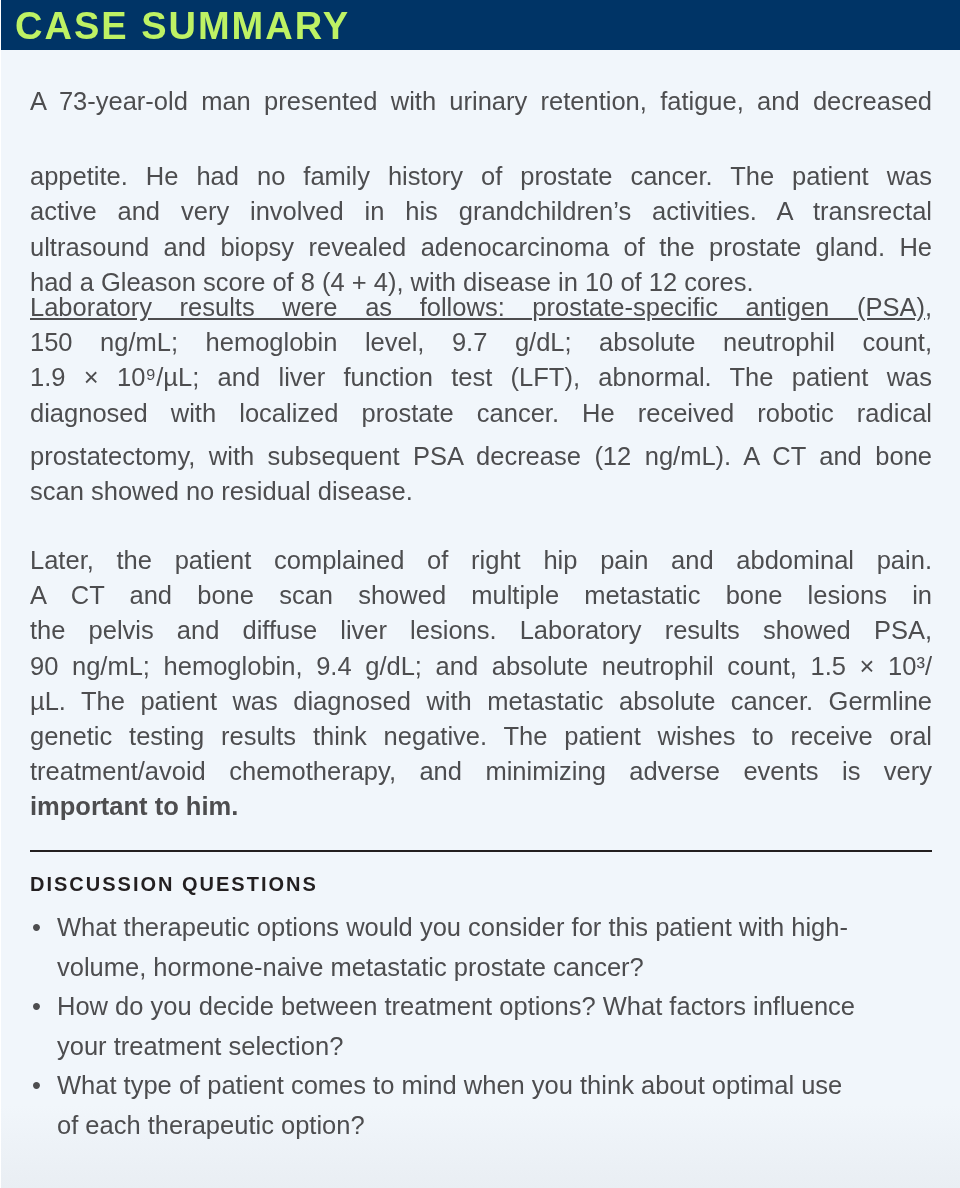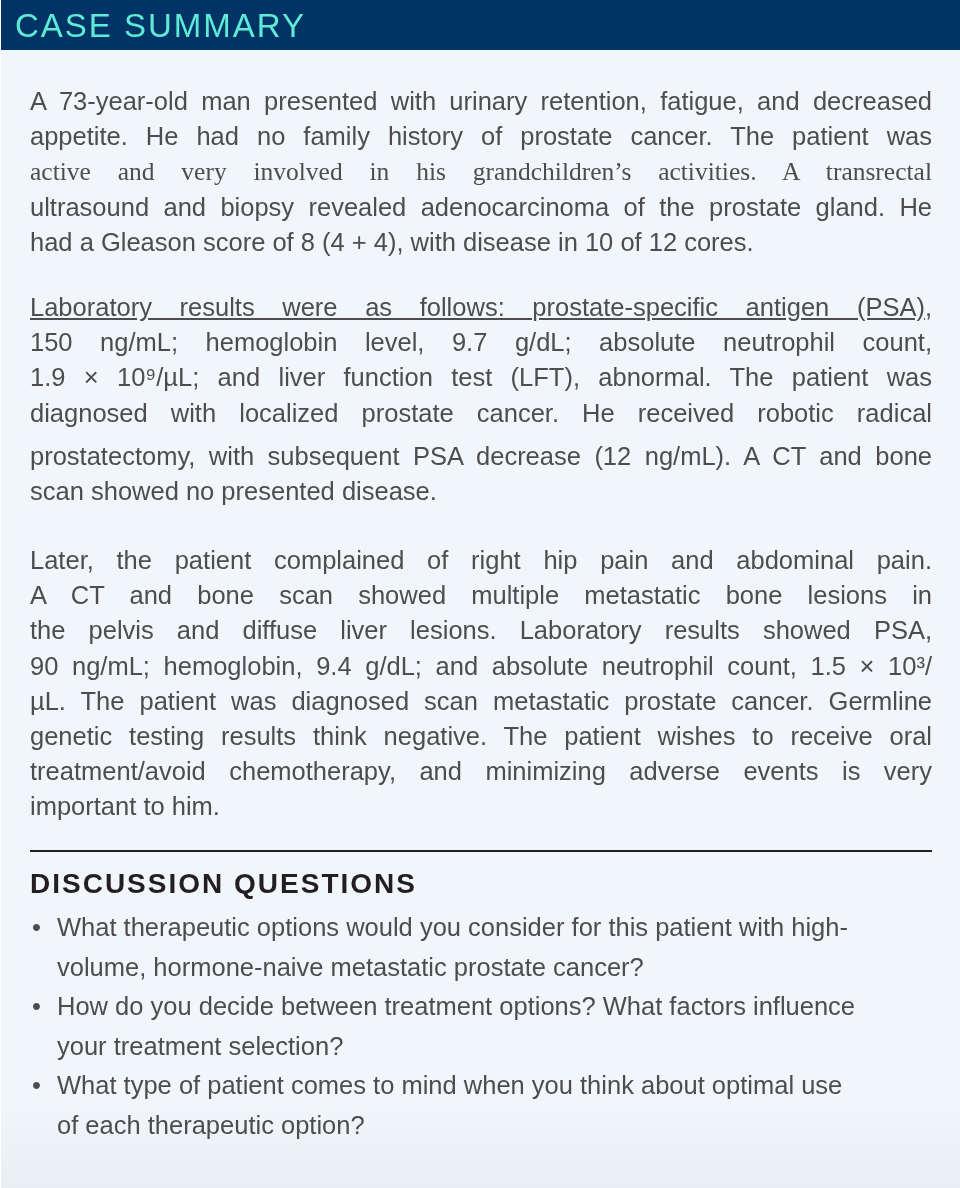--- a/index.html
+++ b/index.html
@@ -11,21 +11,21 @@
     .panel {
       position: absolute; left: 1px; top: 0; width: 959px; height: 1188px;
       background: linear-gradient(to bottom, #f1f6fb 0%, #f1f6fb 93%, #e9eef3 100%);
     }
     .header {
       position: absolute; left: 0; top: 0; width: 959px; height: 50px;
       background: #003466;
     }
     .header-title {
       position: absolute; left: 14px; top: 8px;
-      color: #5eead4; font-weight: normal; font-size: 33px; letter-spacing: 2px;
+      color: #bef264; font-weight: bold; font-size: 38px; letter-spacing: 2px;
       line-height: 36px;
     }
     .body-text {
       position: absolute; left: 29px; width: 902px;
       color: #4d4d4f; font-size: 25.5px; line-height: 35.2px;
     }
     .line {
       display: block; text-align: justify; text-align-last: justify;
       white-space: nowrap; height: 35.2px; overflow: visible;
       transform-origin: left center;
@@ -33,21 +33,21 @@
     .line.last { text-align-last: left; }
     .p1 { top: 84px; }
     .p2 { top: 290px; }
     .p3 { top: 543px; }
     .rule {
       position: absolute; left: 29px; top: 850px; width: 902px; height: 2px;
       background: #231f20;
     }
     .dq-title {
       position: absolute; left: 29px; top: 866px;
-      color: #231f20; font-weight: bold; font-size: 28px; letter-spacing: 2px;
+      color: #231f20; font-weight: bold; font-size: 20px; letter-spacing: 2px;
       line-height: 36px;
     }
     .questions {
       position: absolute; left: 29px; top: 908px; width: 902px;
       margin: 0; padding: 0; list-style: none;
       color: #4d4d4f; font-size: 25.5px; line-height: 39.5px;
     }
     .q { position: relative; padding-left: 27px; }
     .bullet { position: absolute; left: 2px; top: 0; }
     .q-line { display: block; white-space: nowrap; }
@@ -55,44 +55,44 @@
 </head>
 <body>
 
 <div class="panel">
   <div class="header">
     <span class="header-title">CASE SUMMARY</span>
   </div>
 
   <div class="body-text p1">
     <span class="line" style="display: block; text-align: justify; text-align-last: justify; white-space: normal;">A 73-year-old man presented with urinary retention, fatigue, and decreased</span>
-    <span class="line" style="display: block; text-align: justify; text-align-last: justify; white-space: normal;">appetite. He had no family history of prostate cancer. The patient was</span>
-    <span class="line" style="display: block; text-align: justify; text-align-last: justify; white-space: normal; font-family: Liberation Serif, serif;">active and very involved in his grandchildren’s activities. A transrectal</span>
+    <span class="line" style="display: block; text-align: justify; text-align-last: justify; white-space: normal; margin-top: 40px;">appetite. He had no family history of prostate cancer. The patient was</span>
+    <span class="line" style="display: block; text-align: justify; text-align-last: justify; white-space: normal;">active and very involved in his grandchildren’s activities. A transrectal</span>
     <span class="line" style="display: block; text-align: justify; text-align-last: justify; white-space: normal;">ultrasound and biopsy revealed adenocarcinoma of the prostate gland. He</span>
     <span class="line last" style="display: block; text-align: left; text-align-last: left;">had a Gleason score of 8 (4 + 4), with disease in 10 of 12 cores.</span>
   </div>
 
   <div class="body-text p2">
     <span class="line" style="display: block; text-align: justify; text-align-last: justify; white-space: normal; text-decoration: underline;">Laboratory results were as follows: prostate-specific antigen (PSA),</span>
     <span class="line" style="display: block; text-align: justify; text-align-last: justify; white-space: normal;">150 ng/mL; hemoglobin level, 9.7 g/dL; absolute neutrophil count,</span>
     <span class="line" style="display: block; text-align: justify; text-align-last: justify; white-space: normal;">1.9 × 10⁹/µL; and liver function test (LFT), abnormal. The patient was</span>
     <span class="line" style="display: block; text-align: justify; text-align-last: justify; white-space: normal;">diagnosed with localized prostate cancer. He received robotic radical</span>
     <span class="line" style="display: block; text-align: justify; text-align-last: justify; white-space: normal; margin-top: 8px;">prostatectomy, with subsequent PSA decrease (12 ng/mL). A CT and bone</span>
-    <span class="line last" style="display: block; text-align: left; text-align-last: left;">scan showed no presented disease.</span>
+    <span class="line last" style="display: block; text-align: left; text-align-last: left;">scan showed no residual disease.</span>
   </div>
 
   <div class="body-text p3">
     <span class="line" style="display: block; text-align: justify; text-align-last: justify; white-space: normal;">Later, the patient complained of right hip pain and abdominal pain.</span>
     <span class="line" style="display: block; text-align: justify; text-align-last: justify; white-space: normal;">A CT and bone scan showed multiple metastatic bone lesions in</span>
     <span class="line" style="display: block; text-align: justify; text-align-last: justify; white-space: normal;">the pelvis and diffuse liver lesions. Laboratory results showed PSA,</span>
     <span class="line" style="display: block; text-align: justify; text-align-last: justify; white-space: normal;">90 ng/mL; hemoglobin, 9.4 g/dL; and absolute neutrophil count, 1.5 × 10³/</span>
-    <span class="line" style="display: block; text-align: justify; text-align-last: justify; white-space: normal;">µL. The patient was diagnosed scan metastatic prostate cancer. Germline</span>
+    <span class="line" style="display: block; text-align: justify; text-align-last: justify; white-space: normal;">µL. The patient was diagnosed with metastatic absolute cancer. Germline</span>
     <span class="line" style="display: block; text-align: justify; text-align-last: justify; white-space: normal;">genetic testing results think negative. The patient wishes to receive oral</span>
     <span class="line" style="display: block; text-align: justify; text-align-last: justify; white-space: normal;">treatment/avoid chemotherapy, and minimizing adverse events is very</span>
-    <span class="line last" style="display: block; text-align: right; text-align-last: left;">important to him.</span>
+    <span class="line last" style="display: block; text-align: right; text-align-last: left; font-weight: bold;">important to him.</span>
   </div>
 
   <div class="rule"></div>
 
   <div class="dq-title">DISCUSSION QUESTIONS</div>
 
   <ul class="questions">
     <li class="q">
       <span class="bullet">•</span>
       <span class="q-line" style="display: block; text-align: left; text-align-last: left;">What therapeutic options would you consider for this patient with high-</span>

